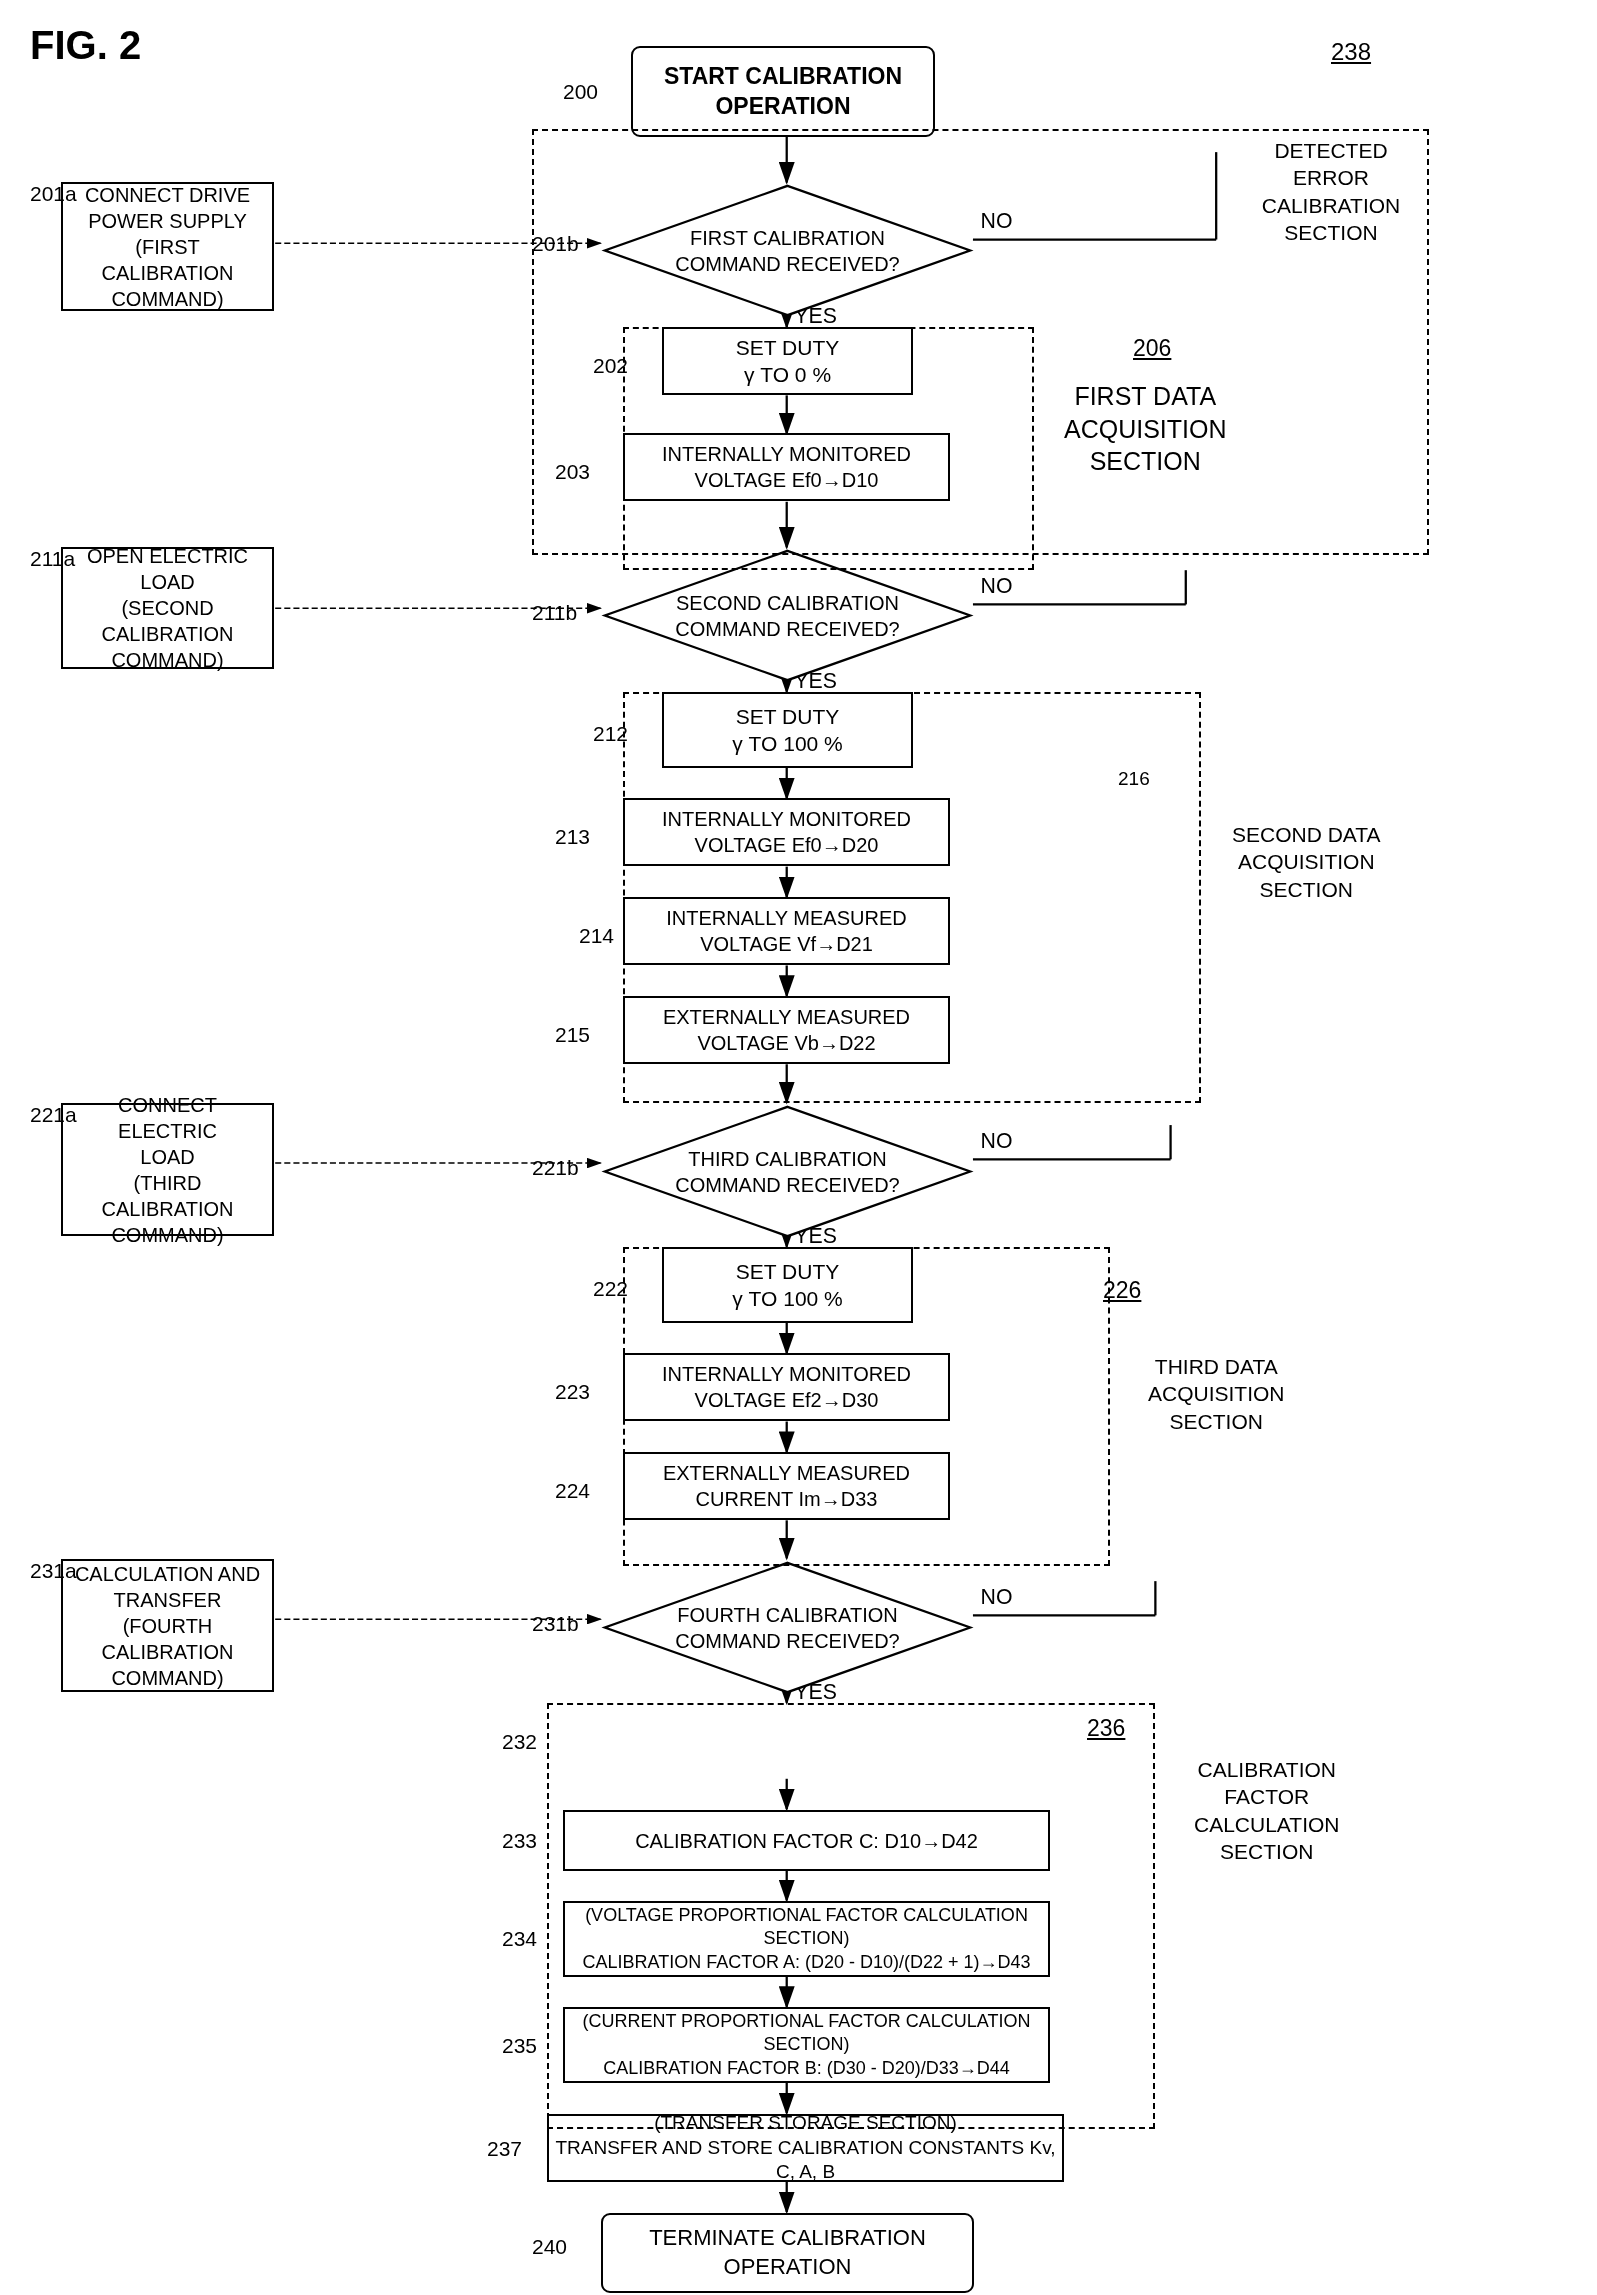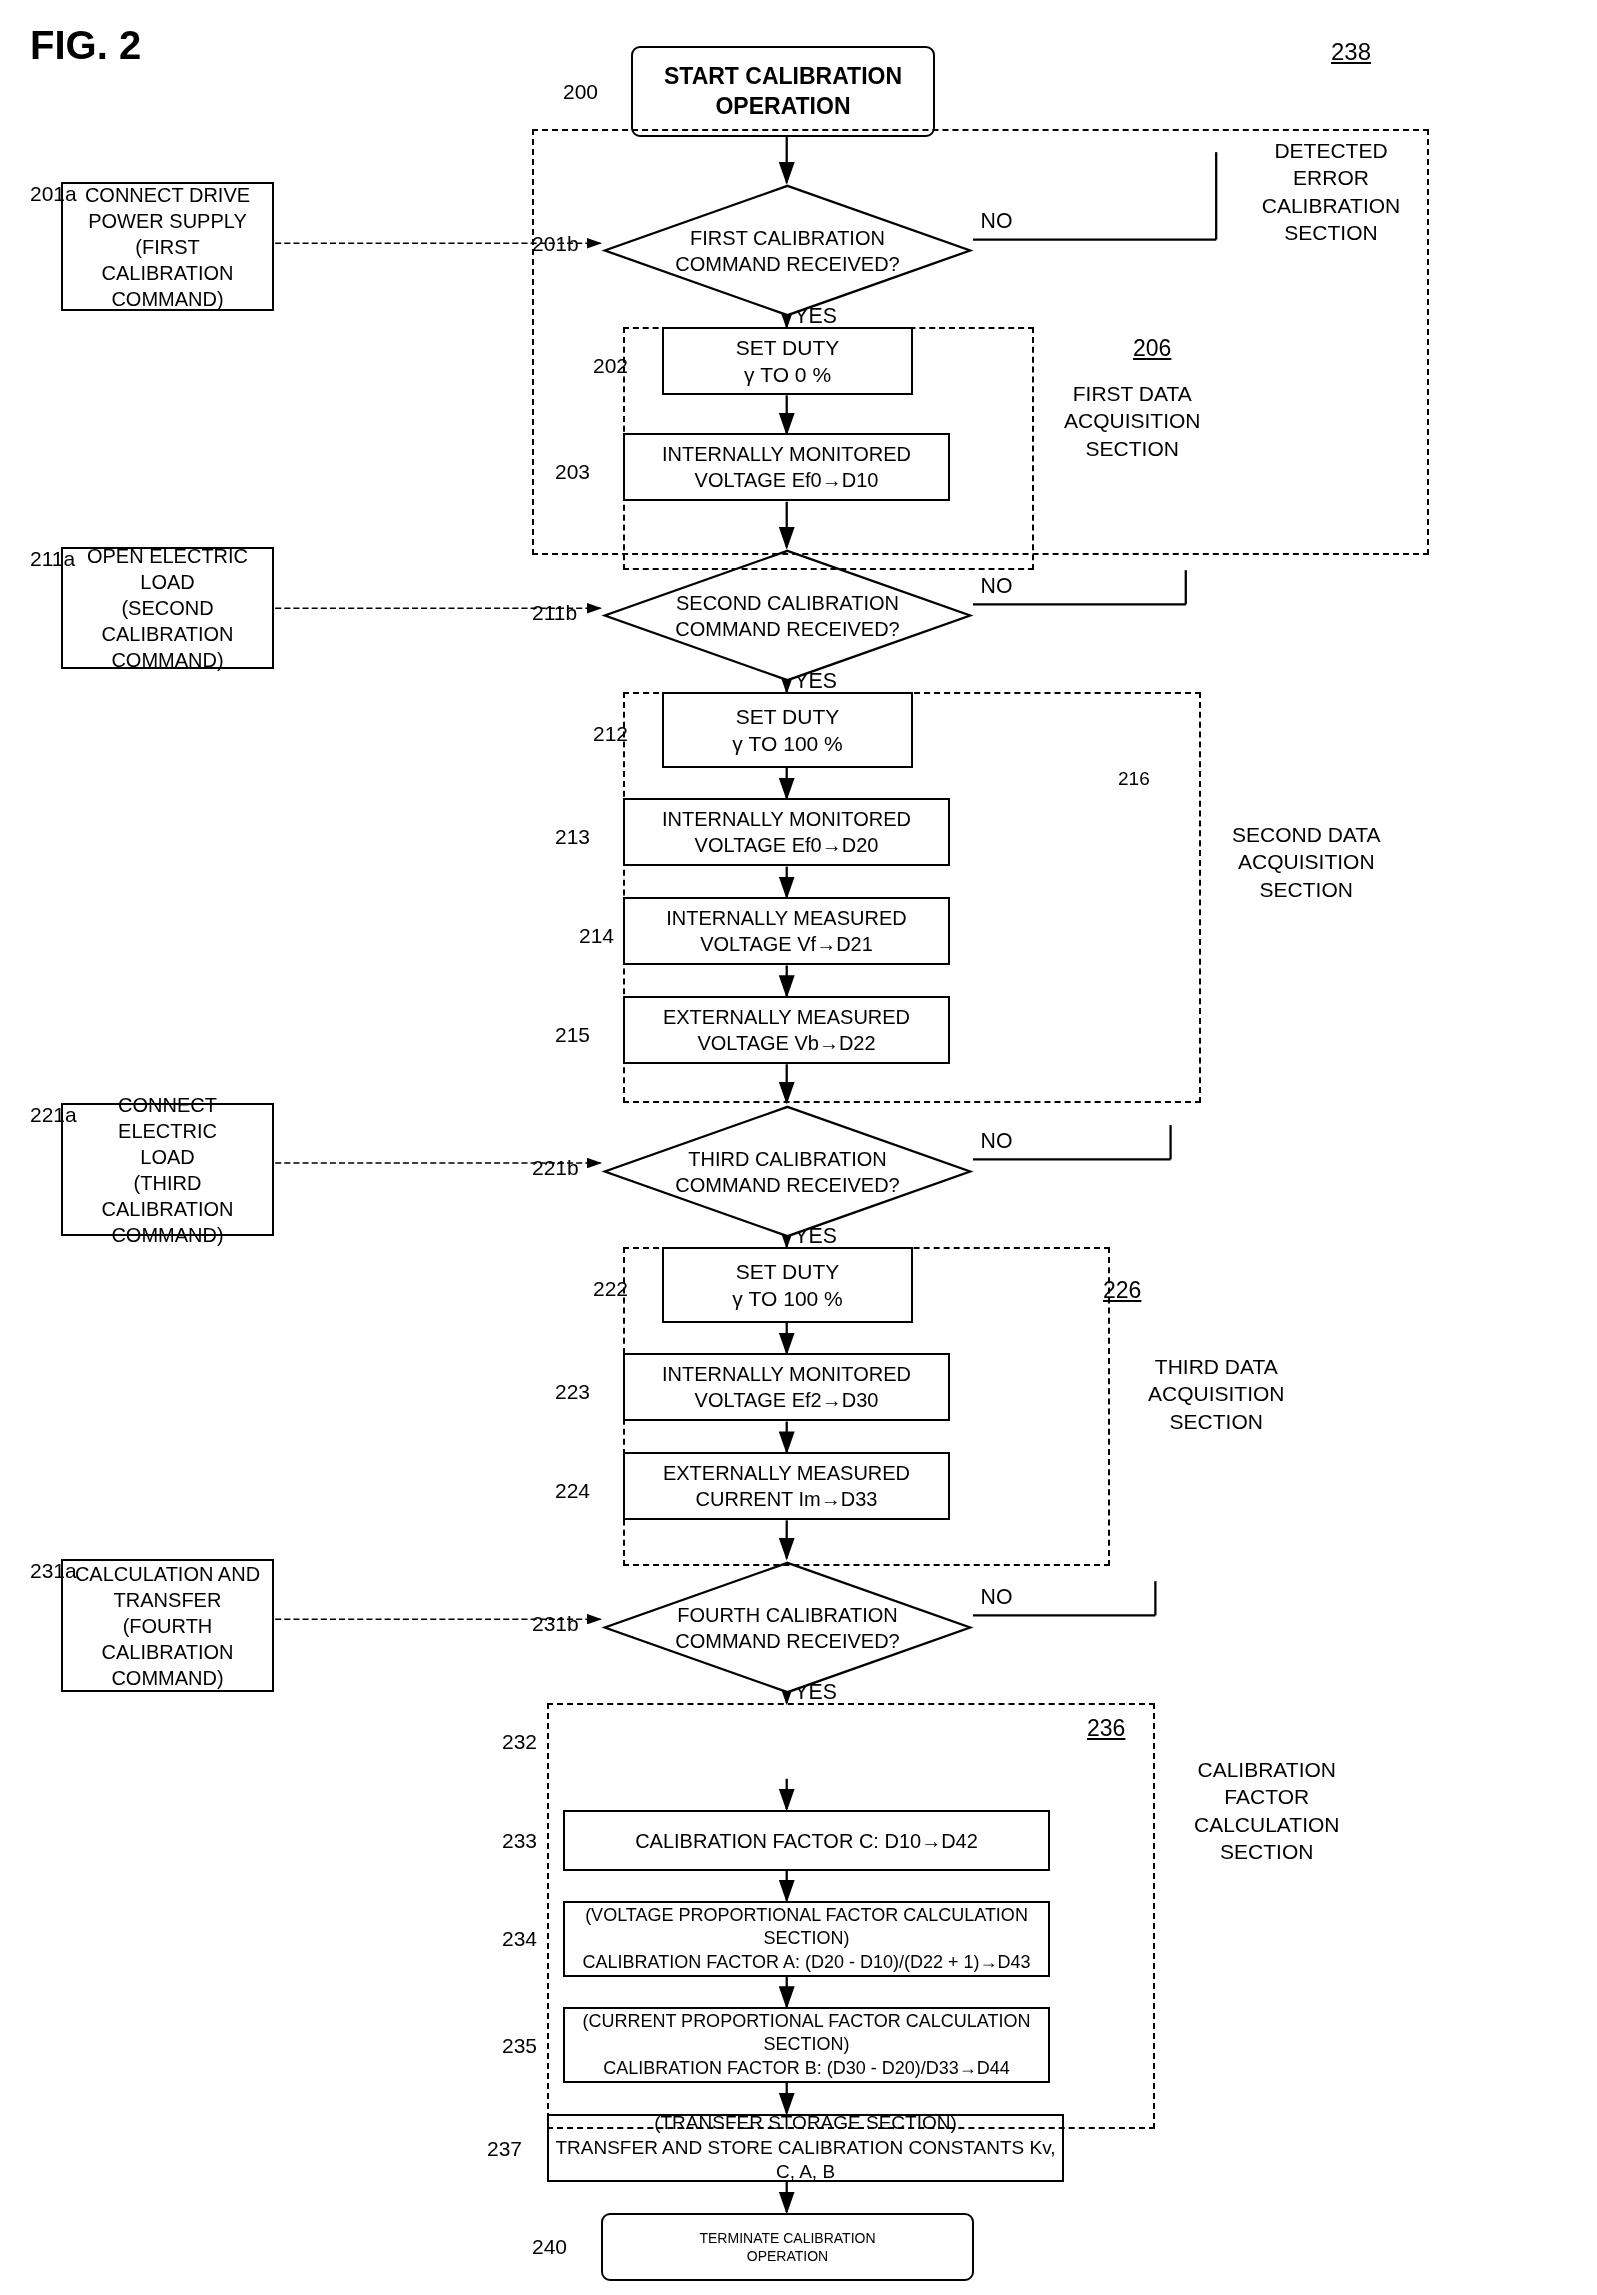--- a/index.html
+++ b/index.html
@@ -282,21 +282,21 @@
   <div class="box" style="left:563px; top:2007px; width:487px; height:76px; font-size:18px;">
     <span>(CURRENT PROPORTIONAL FACTOR CALCULATION SECTION)<br>CALIBRATION FACTOR B: (D30 - D20)/D33→D44</span>
   </div>
   <div class="num-label" style="top:2034px; left:502px;">235</div>
 
   <div class="box" style="left:547px; top:2114px; width:517px; height:68px; font-size:19px;">
     <span>(TRANSFER STORAGE SECTION)<br>TRANSFER AND STORE CALIBRATION CONSTANTS Kv, C, A, B</span>
   </div>
   <div class="num-label" style="top:2137px; left:487px;">237</div>
 
-  <div class="box box-rounded" style="left:601px; top:2213px; width:373px; height:68px; font-size:14px;">
+  <div class="box box-rounded" style="left:601px; top:2213px; width:373px; height:80px; font-size:22px;">
     <span>TERMINATE CALIBRATION<br>OPERATION</span>
   </div>
   <div class="num-label" style="top:2235px; left:532px;">240</div>
 
   <div class="box" style="left:61px; top:182px; width:213px; height:129px; font-size:20px;">
     <span>CONNECT DRIVE<br>POWER SUPPLY<br>(FIRST CALIBRATION<br>COMMAND)</span>
   </div>
   <div class="num-label" style="top:182px; left:30px;">201a</div>
 
   <div class="box" style="left:61px; top:547px; width:213px; height:122px; font-size:20px;">
@@ -311,21 +311,21 @@
 
   <div class="box" style="left:61px; top:1559px; width:213px; height:133px; font-size:20px;">
     <span>CALCULATION AND<br>TRANSFER<br>(FOURTH CALIBRATION<br>COMMAND)</span>
   </div>
   <div class="num-label" style="top:1559px; left:30px;">231a</div>
 
   <div class="dashed-box" style="left:532px; top:129px; width:897px; height:426px;"></div>
   <div class="label-outside" style="top:137px; right:182px; font-size:21px; text-align:center; left:1255px; width:152px;">DETECTED ERROR<br>CALIBRATION SECTION</div>
 
   <div class="dashed-box" style="left:623px; top:327px; width:411px; height:243px;"></div>
-  <div class="label-outside" style="top:380px; left:1064px; font-size:21px;">FIRST DATA<br>ACQUISITION<br>SECTION</div>
+  <div class="label-outside" style="top:380px; left:1064px; font-size:25px;">FIRST DATA<br>ACQUISITION<br>SECTION</div>
 
   <div class="dashed-box" style="left:623px; top:692px; width:578px; height:411px;"></div>
   <div class="label-outside" style="top:821px; left:1232px; font-size:21px;">SECOND DATA<br>ACQUISITION<br>SECTION</div>
 
   <div class="dashed-box" style="left:623px; top:1247px; width:487px; height:319px;"></div>
   <div class="label-outside" style="top:1353px; left:1148px; font-size:21px;">THIRD DATA<br>ACQUISITION<br>SECTION</div>
 
   <div class="dashed-box" style="left:547px; top:1703px; width:608px; height:426px;"></div>
   <div class="label-outside" style="top:1756px; left:1194px; font-size:21px;">CALIBRATION<br>FACTOR<br>CALCULATION<br>SECTION</div>
 

